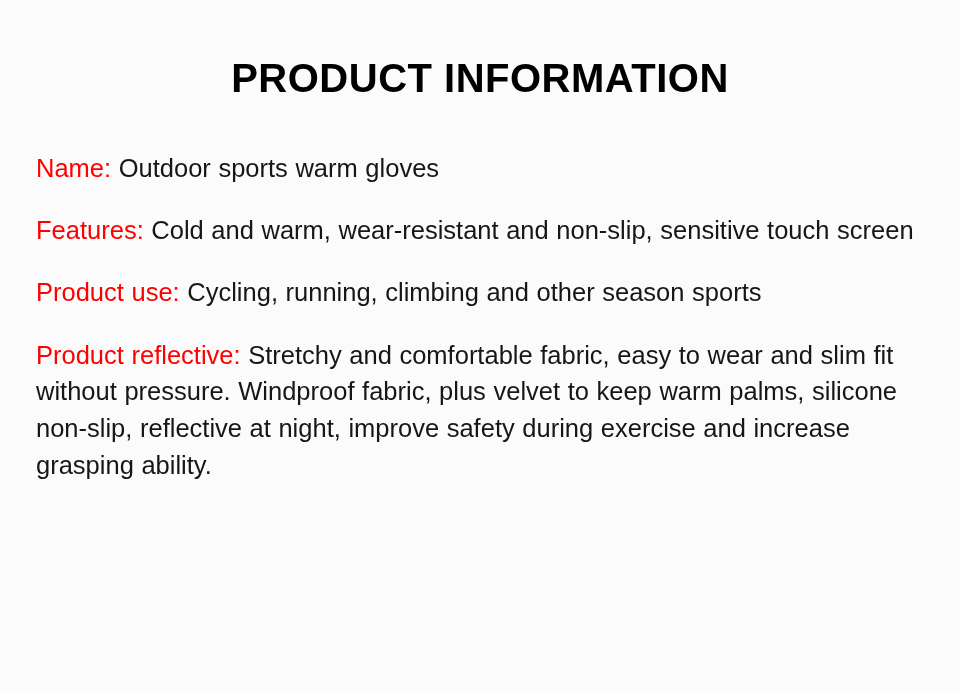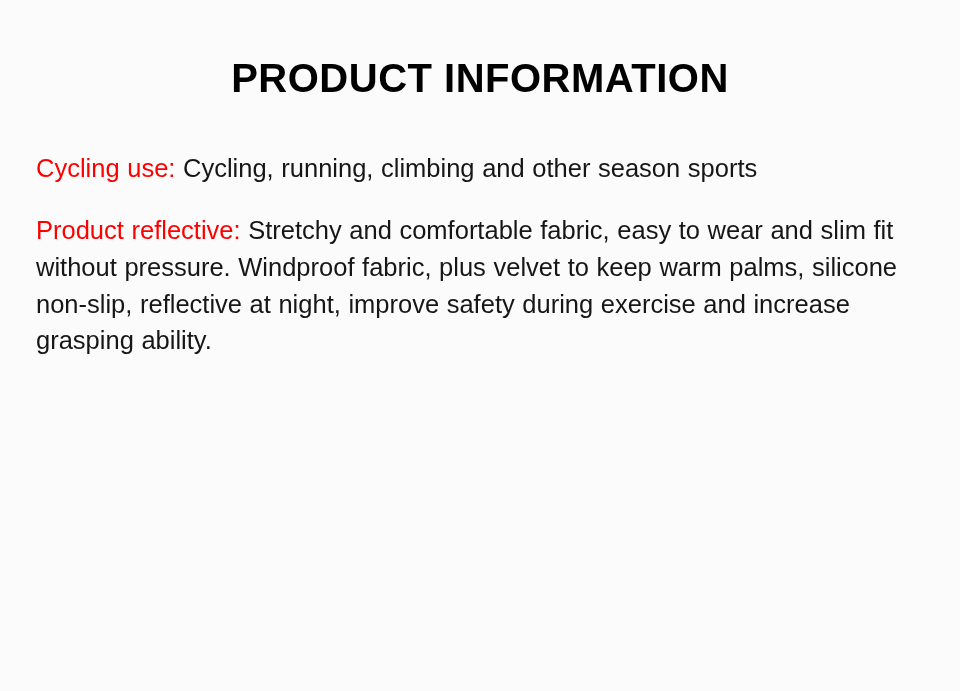--- a/index.html
+++ b/index.html
@@ -55,25 +55,33 @@
 </style>
 </head>
 <body style="background: rgb(251, 251, 251);">
 
 <div class="page">
 
   <h1 class="title">PRODUCT INFORMATION</h1>
 
   <div class="spec-list">
 
+    <p class="spec-row">
+      <span class="spec-label">Name:</span>
+      <span class="spec-value">Outdoor sports warm gloves</span>
+    </p>
 
+    <p class="spec-row">
+      <span class="spec-label">Features:</span>
+      <span class="spec-value">Cold and warm, wear-resistant and non-slip, sensitive touch screen</span>
+    </p>
 
 
     <p class="spec-row">
-      <span class="spec-label">Cycling use:</span>
+      <span class="spec-label">Product use:</span>
       <span class="spec-value">Cycling, running, climbing and other season sports</span>
     </p>
 
     <p class="spec-row">
       <span class="spec-label">Product reflective:</span>
       <span class="spec-value">Stretchy and comfortable fabric, easy to wear and slim fit without pressure. Windproof fabric, plus velvet to keep warm palms, silicone non-slip, reflective at night, improve safety during exercise and increase grasping ability.</span>
     </p>
 
   </div>
 </div>

